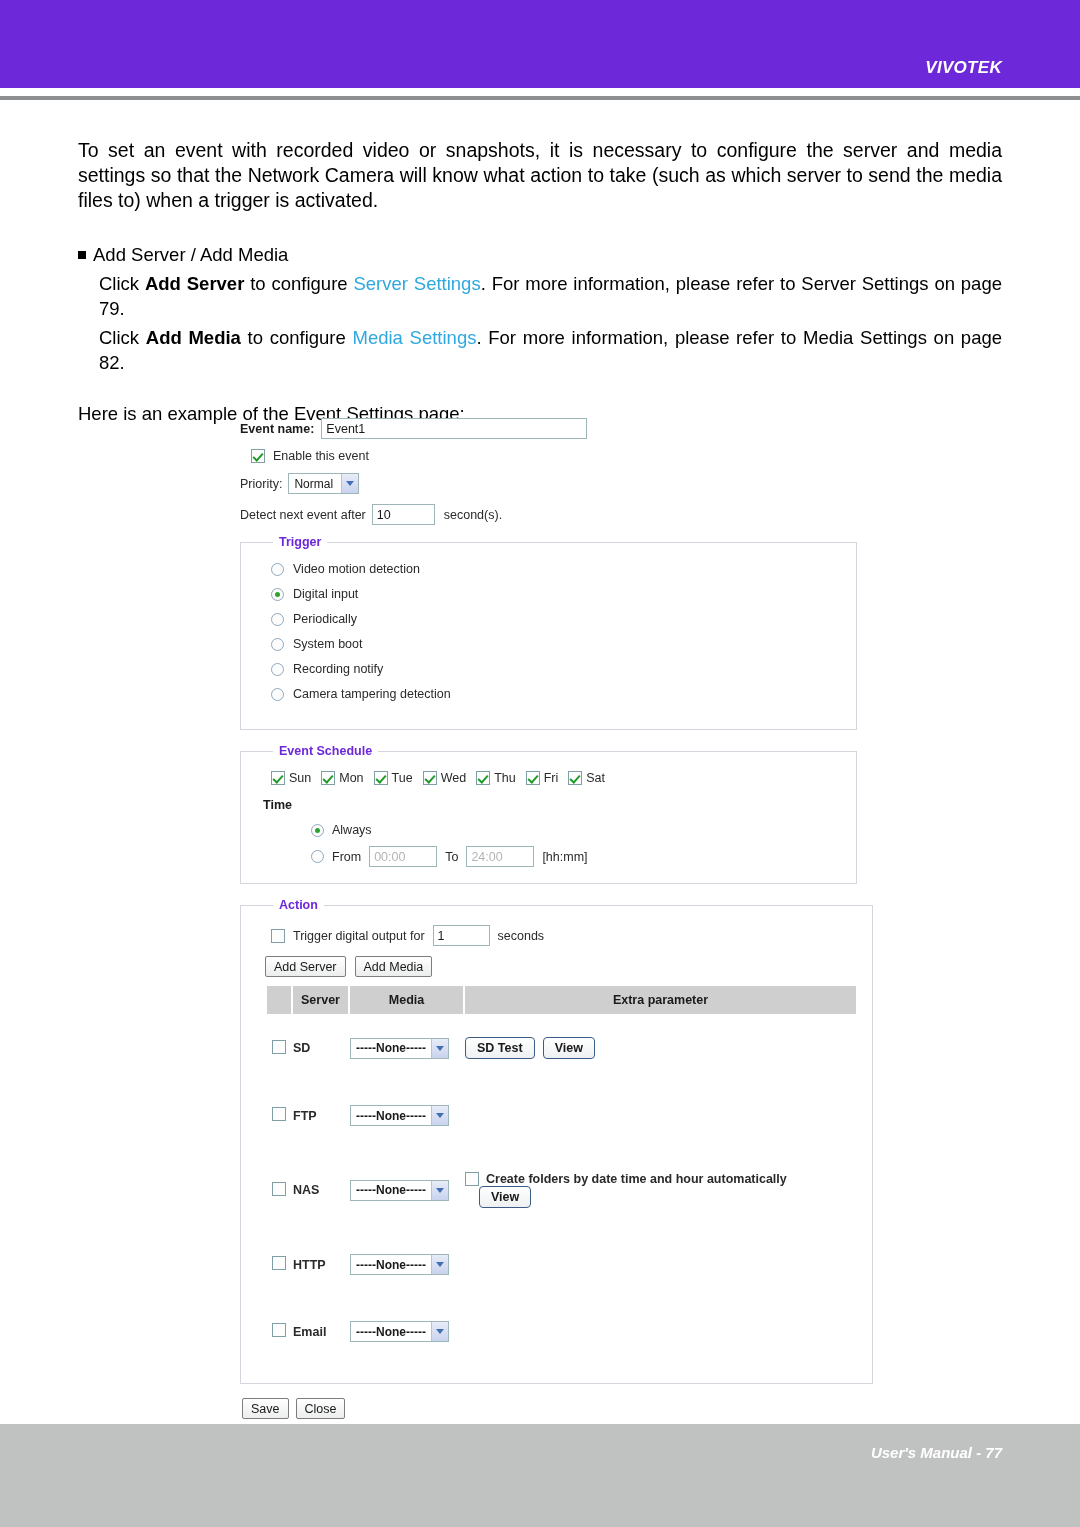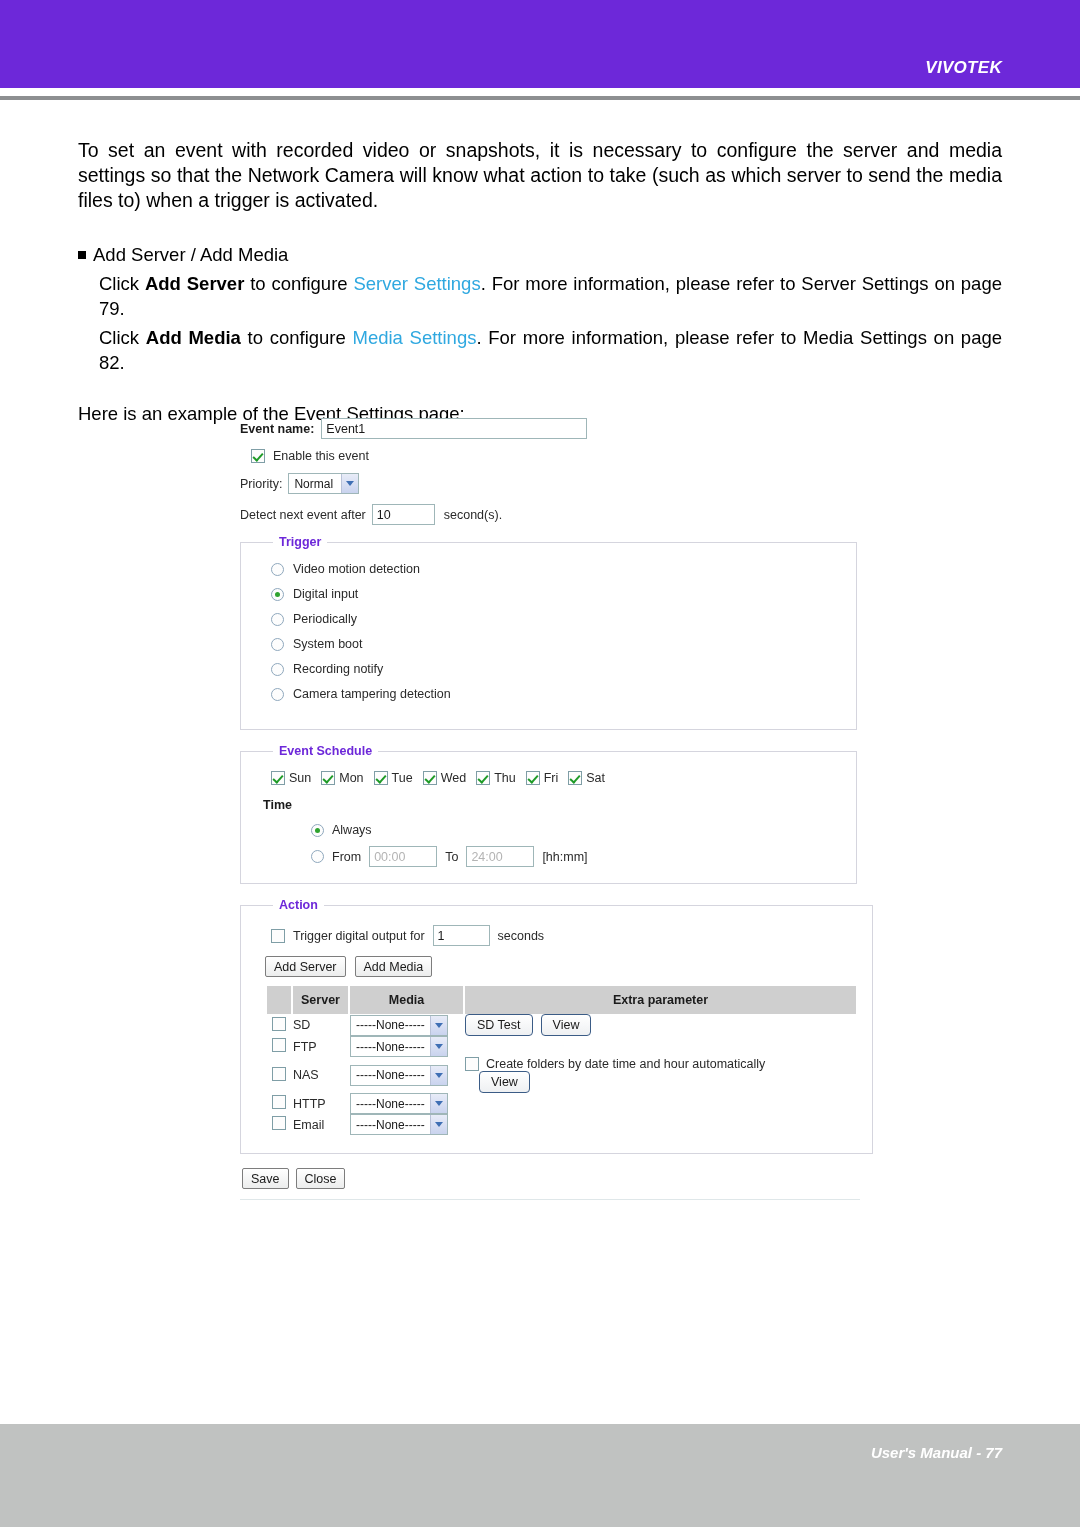--- a/index.html
+++ b/index.html
@@ -311,23 +311,24 @@
     font-weight: bold;
     font-size: 12.5px;
     height: 28px;
     text-align: center;
     padding: 0;
   }
   table.act-table th.th-chk { width: 24px; }
   table.act-table th.th-server { width: 55px; }
   table.act-table th.th-media { width: 113px; }
   table.act-table td {
-    padding: 0 0;
+    padding: 23px 0;
     vertical-align: middle;
     font-size: 12.5px;
+    font-weight: bold;
   }
   td.cell-chk { text-align: center; width: 24px; }
   td.cell-server { padding-left: 2px; white-space: nowrap; }
   td.cell-media { padding-left: 2px; }
   td.cell-extra { padding-left: 10px; }
   .extra-inline { display: flex; align-items: center; gap: 8px; }
   .nas-extra { display: flex; flex-direction: column; gap: 0; }
   .nas-chk-line { display: flex; align-items: center; gap: 7px; }
 
   .bottom-btns {

